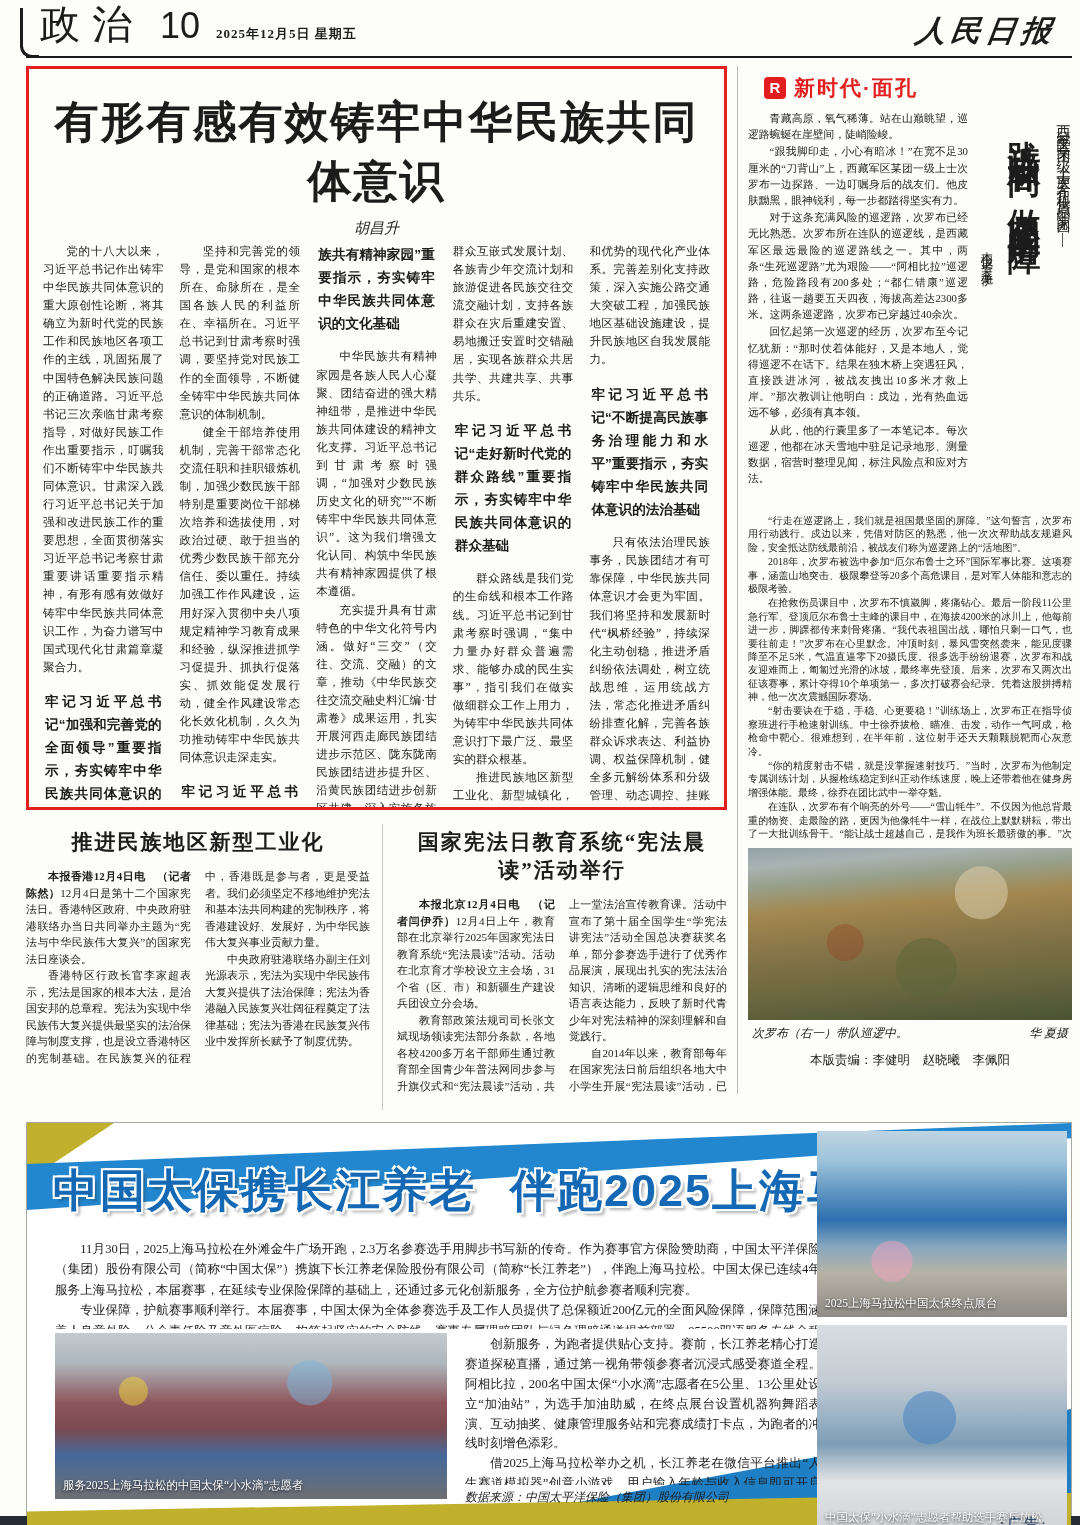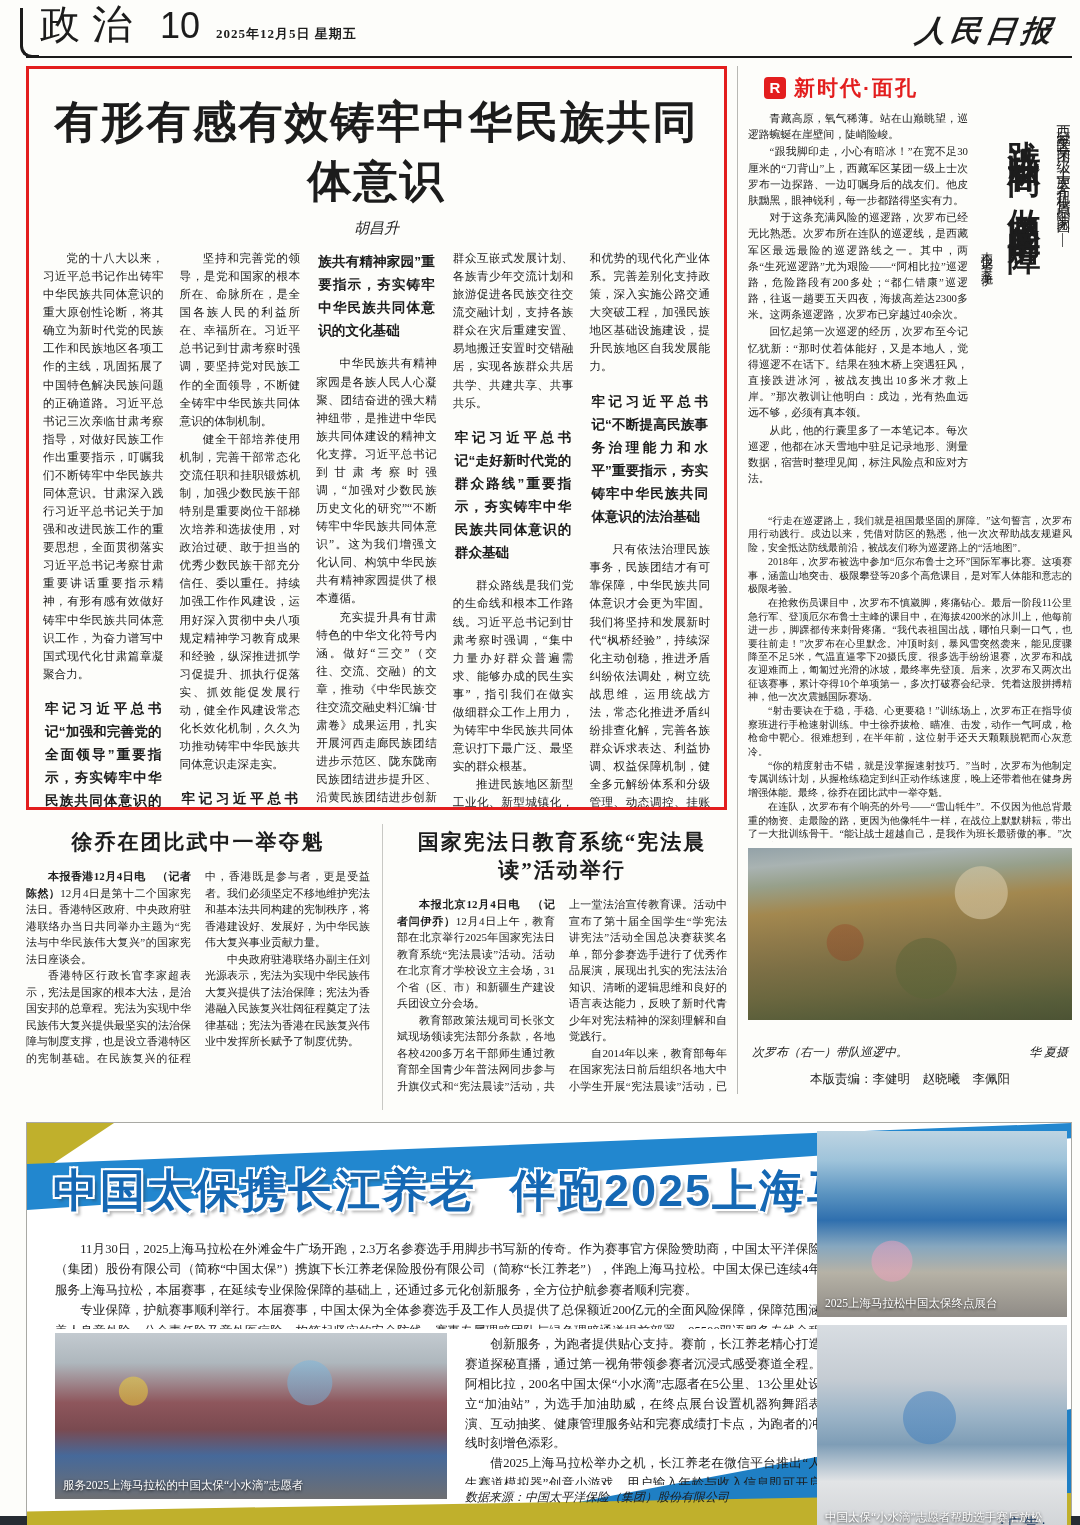--- a/index.html
+++ b/index.html
@@ -26,21 +26,21 @@
   
   .content { display:flex; margin:8px 8px 0 26px; gap:10px; }
   .left-region { width:701px; flex:0 0 auto; }
   .right-region { flex:1; border-left:1px solid #b8b8b4; padding-left:10px;
     height:1028px; overflow:hidden; }
 
   
   .red-box { border:3px solid #e31e1e; padding:8px 14px 10px; height:744px; overflow:hidden; }
   .main-headline { text-align:center; font-family:"Liberation Sans",sans-serif;
     font-weight:700; font-size:44px; letter-spacing:2px; margin:16px 0 8px; }
-  .main-author { text-align:center; font-size:15px; font-style:italic; margin-bottom:12px; }
+  .main-author { text-align:center; font-size:15px; font-style:italic; margin-bottom:5px; }
   .main-cols { column-count:5; column-gap:16px; font-size:11.6px; line-height:1.56;
     text-align:justify; height:592px; overflow:hidden; }
   .para { text-indent:2em; }
   .subhead { font-family:"Liberation Sans",sans-serif; font-weight:700; font-size:13.6px;
     line-height:1.7; margin:13px 2px; text-align:justify; }
 
   
   .middle-band { display:flex; margin-top:14px; }
   .mid-article-left { width:356px; flex:0 0 auto; padding-right:12px; }
   .mid-article-right { flex:1; border-left:1px solid #c8c8c4; padding-left:14px; }
@@ -70,21 +70,21 @@
   .face-wide .para, .face-narrow .para { margin-bottom:1px; }
 
   .patrol-photo { height:172px; margin-top:6px; position:relative; overflow:hidden;
     background:
       radial-gradient(circle at 72% 26%, rgba(215,200,165,.6) 0 26px, rgba(215,200,165,0) 27px),
       radial-gradient(circle at 30% 55%, rgba(150,60,30,.35) 0 18px, rgba(150,60,30,0) 19px),
       radial-gradient(circle at 55% 70%, rgba(90,100,55,.5) 0 30px, rgba(90,100,55,0) 31px),
       linear-gradient(175deg,#93a2a8 0%,#a9b3b2 10%,#97a08b 20%,#a3884f 34%,
                       #8f7a4a 48%,#7c6f45 62%,#6b673f 76%,#565c39 90%,#4c5334 100%); }
   .photo-caption-row { display:flex; justify-content:space-between; font-size:12px;
-    font-style:italic; margin-top:24px; padding:0 4px; }
+    font-style:italic; margin-top:5px; padding:0 4px; }
   .editors-line { text-align:center; font-size:12.5px; margin-top:10px; }
   .editors-line b { font-weight:400; }
 
   
   .ad-box { position:relative; margin:12px 8px 0 26px; height:418px;
     border:1px solid #a9a9a4; background:#fff; overflow:hidden; }
   .band { position:absolute; z-index:1; }
   .band-yellow-top { left:0; top:0; width:150px; height:58px; background:#c0b02c;
     clip-path:polygon(0 0,58% 0,0 100%); }
   .band-blue-top { left:0; top:0; width:100%; height:128px; background:#2287cf;
@@ -159,21 +159,21 @@
             <p class="subhead">牢记习近平总书记“走好新时代党的群众路线”重要指示，夯实铸牢中华民族共同体意识的群众基础</p>
             <p class="para">群众路线是我们党的生命线和根本工作路线。习近平总书记到甘肃考察时强调，“集中力量办好群众普遍需求、能够办成的民生实事”，指引我们在做实做细群众工作上用力，为铸牢中华民族共同体意识打下最广泛、最坚实的群众根基。</p>
             <p class="para">推进民族地区新型工业化、新型城镇化，构建体现民族地区特色和优势的现代化产业体系。完善差别化支持政策，深入实施公路交通大突破工程，加强民族地区基础设施建设，提升民族地区自我发展能力。</p>
             <p class="subhead">牢记习近平总书记“不断提高民族事务治理能力和水平”重要指示，夯实铸牢中华民族共同体意识的法治基础</p>
             <p class="para">只有依法治理民族事务，民族团结才有可靠保障，中华民族共同体意识才会更为牢固。我们将坚持和发展新时代“枫桥经验”，持续深化主动创稳，推进矛盾纠纷依法调处，树立统战思维，运用统战方法，常态化推进矛盾纠纷排查化解，完善各族群众诉求表达、利益协调、权益保障机制，健全多元解纷体系和分级管理、动态调控、挂账销号、化解评估制度，引导各族群众相互理解尊重、包容互让。推进社会治安依法防控，严密防范、坚决打击一切危害国家统一、民族团结的渗透破坏活动、暴力恐怖活动、民族分裂活动、宗教极端活动，加大民族地区治安案件、刑事案件、命案、未成年人违法犯罪案件查办力度，切实维护各族群众合法权益。推进基层社会依法治理，加快制定甘肃省民族团结进步促进条例，稳妥做好涉民族法规政策立改废释，健全落实民族工作政策法规体系、制度机制，引导各族群众办事依法、遇事找法、解决问题用法、化解矛盾靠法。</p>
           </div>
       </div>
 
       <div class="middle-band">
         <div class="mid-article-left">
-          <div class="mid-title">徐乔在团比武中一举夺魁</div>
+          <div class="mid-title">推进民族地区新型工业化</div>
           <div class="mid-cols">
               <p class="para"><b>本报香港12月4日电　（记者陈然）</b>12月4日是第十二个国家宪法日。香港特区政府、中央政府驻港联络办当日共同举办主题为“宪法与中华民族伟大复兴”的国家宪法日座谈会。</p>
               <p class="para">香港特区行政长官李家超表示，宪法是国家的根本大法，是治国安邦的总章程。宪法为实现中华民族伟大复兴提供最坚实的法治保障与制度支撑，也是设立香港特区的宪制基础。在民族复兴的征程中，香港既是参与者，更是受益者。我们必须坚定不移地维护宪法和基本法共同构建的宪制秩序，将香港建设好、发展好，为中华民族伟大复兴事业贡献力量。</p>
               <p class="para">中央政府驻港联络办副主任刘光源表示，宪法为实现中华民族伟大复兴提供了法治保障；宪法为香港融入民族复兴壮阔征程奠定了法律基础；宪法为香港在民族复兴伟业中发挥所长赋予了制度优势。</p>
             </div>
         </div>
         <div class="mid-article-right">
           <div class="mid-title">国家宪法日教育系统“宪法晨读”活动举行</div>
           <div class="mid-cols">
               <p class="para"><b>本报北京12月4日电　（记者闫伊乔）</b>12月4日上午，教育部在北京举行2025年国家宪法日教育系统“宪法晨读”活动。活动在北京育才学校设立主会场，31个省（区、市）和新疆生产建设兵团设立分会场。</p>

